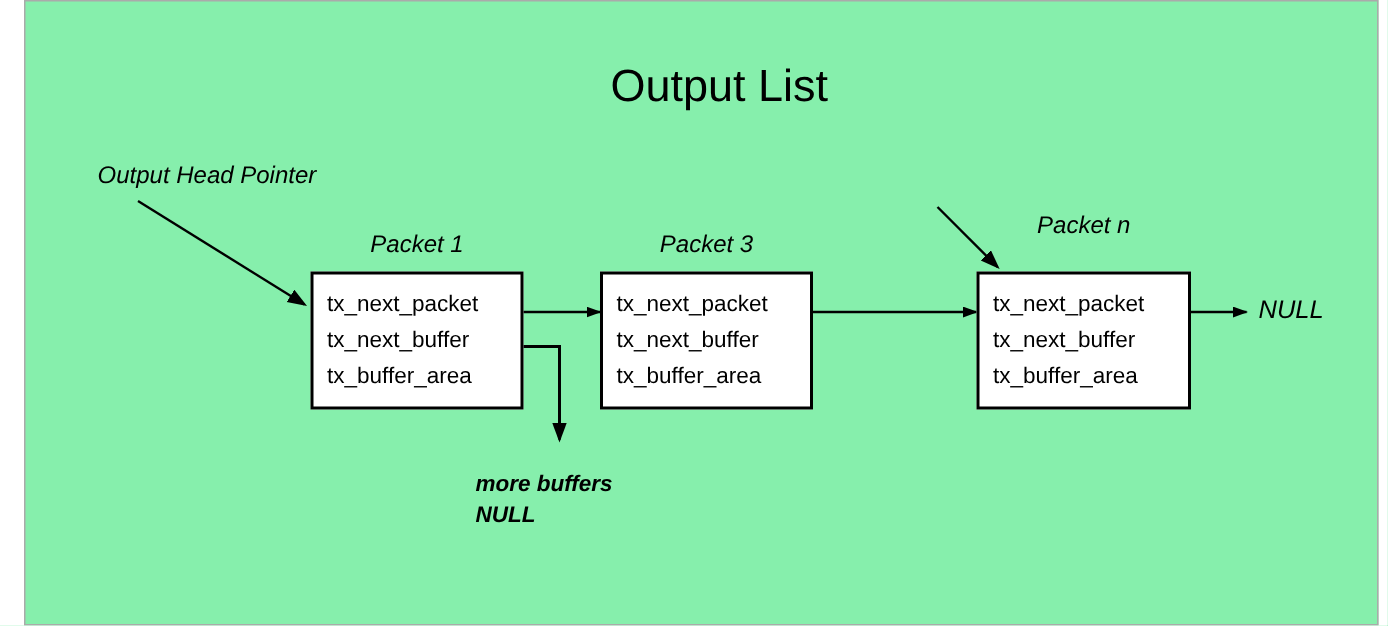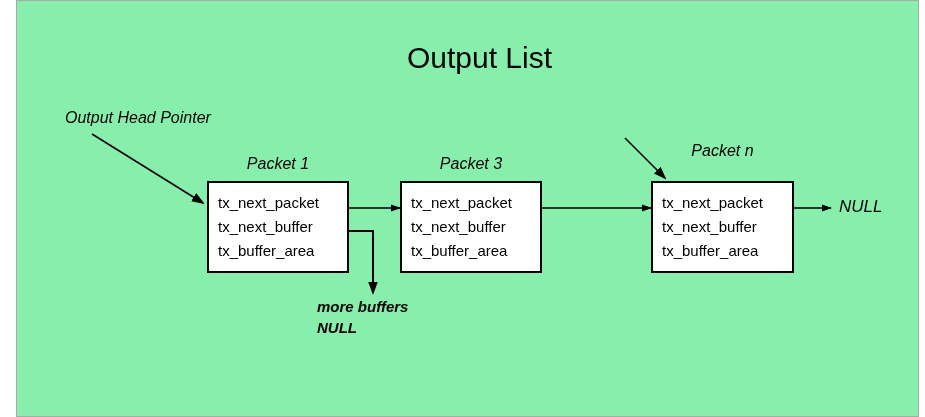--- a/index.html
+++ b/index.html
@@ -134,18 +134,18 @@
 
   <div class="pkt-label" style="left:634px; top:141px; width:143px;">Packet n</div>
   <div class="pkt-box" style="left:634px; top:180px; width:143px; height:92px;">
     <div class="pkt-field">tx_next_packet</div>
     <div class="pkt-field">tx_next_buffer</div>
     <div class="pkt-field">tx_buffer_area</div>
   </div>
 
   <div class="null-text" style="left:822px; top:196px;">NULL</div>
 
-  <div class="annot-multi" style="left:300px; top:295px;">
+  <div class="annot-multi" style="left:300px; top:311px;">
     <div>more buffers</div>
     <div>NULL</div>
   </div>
 
 </div>
 
 </body></html>

